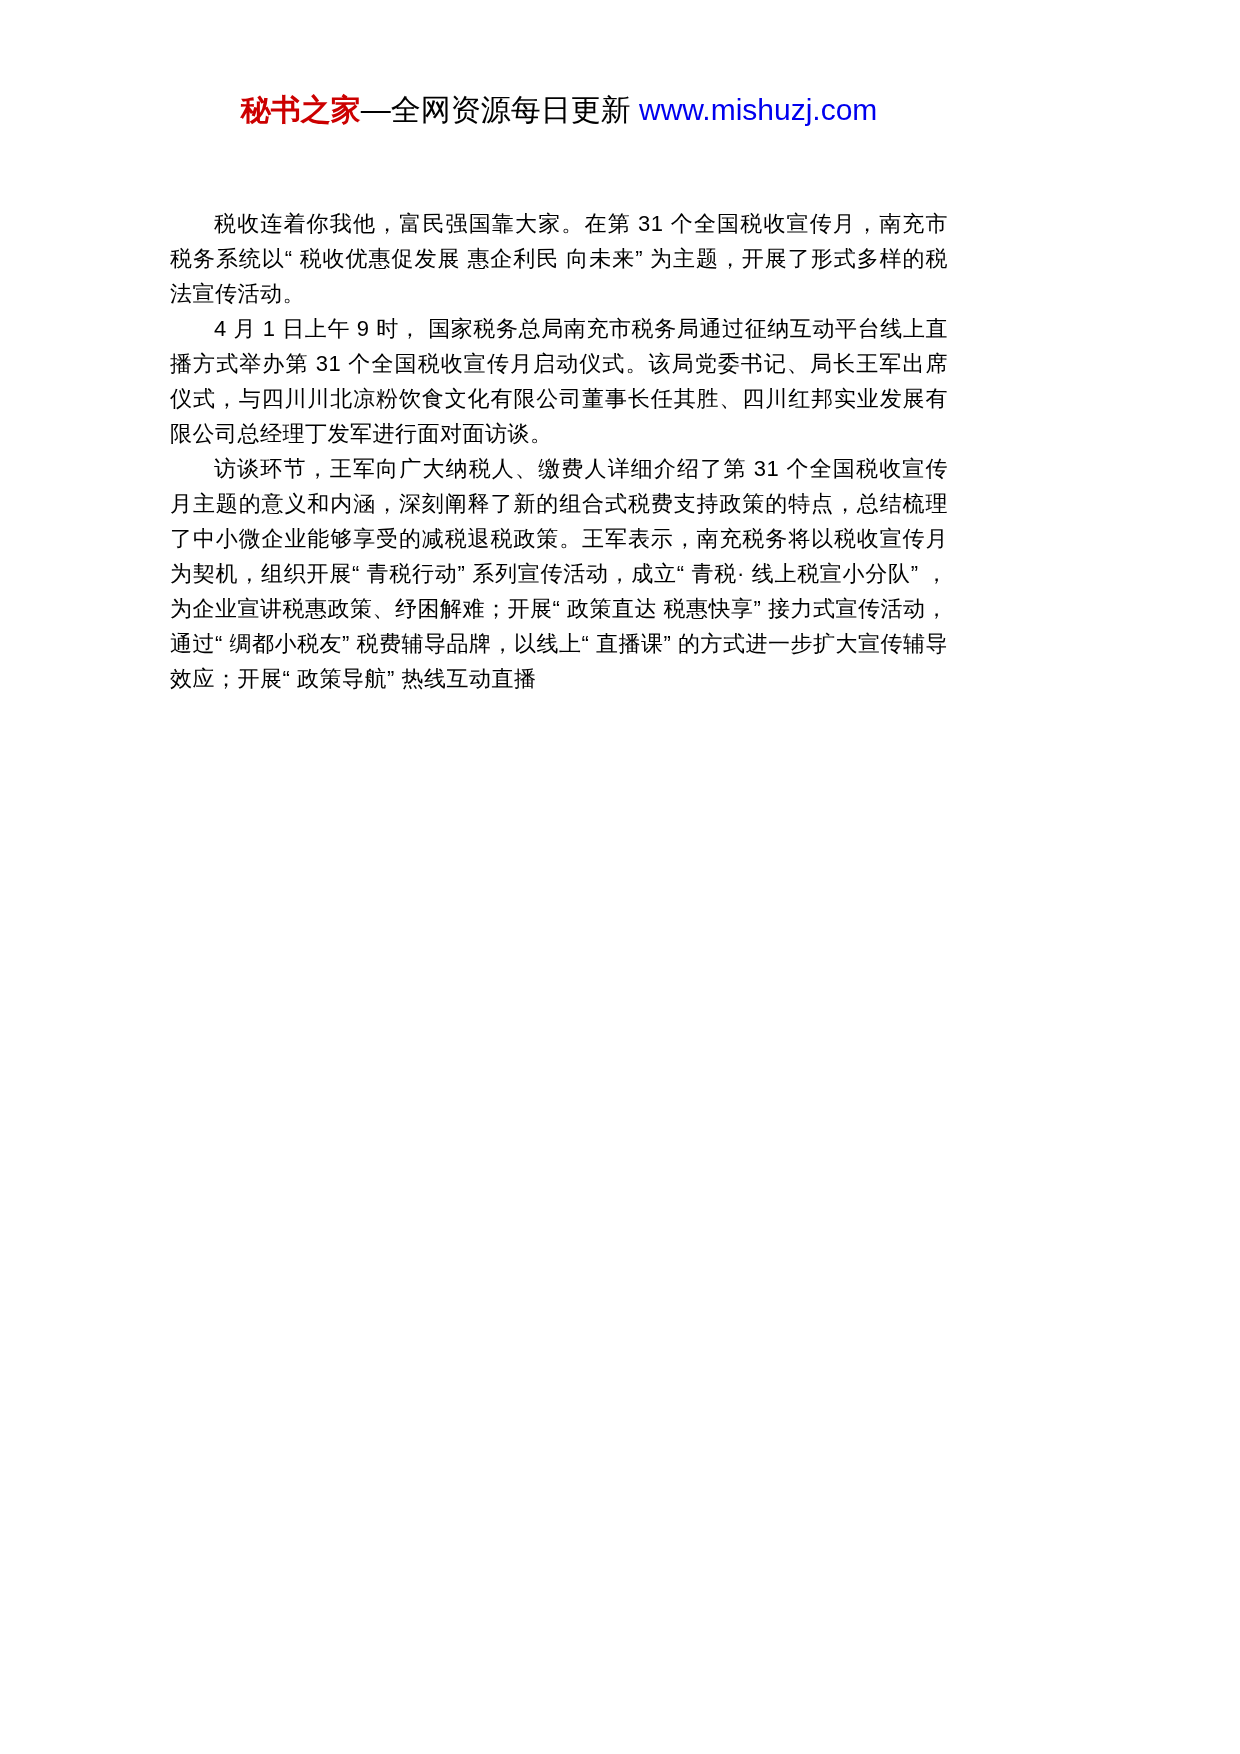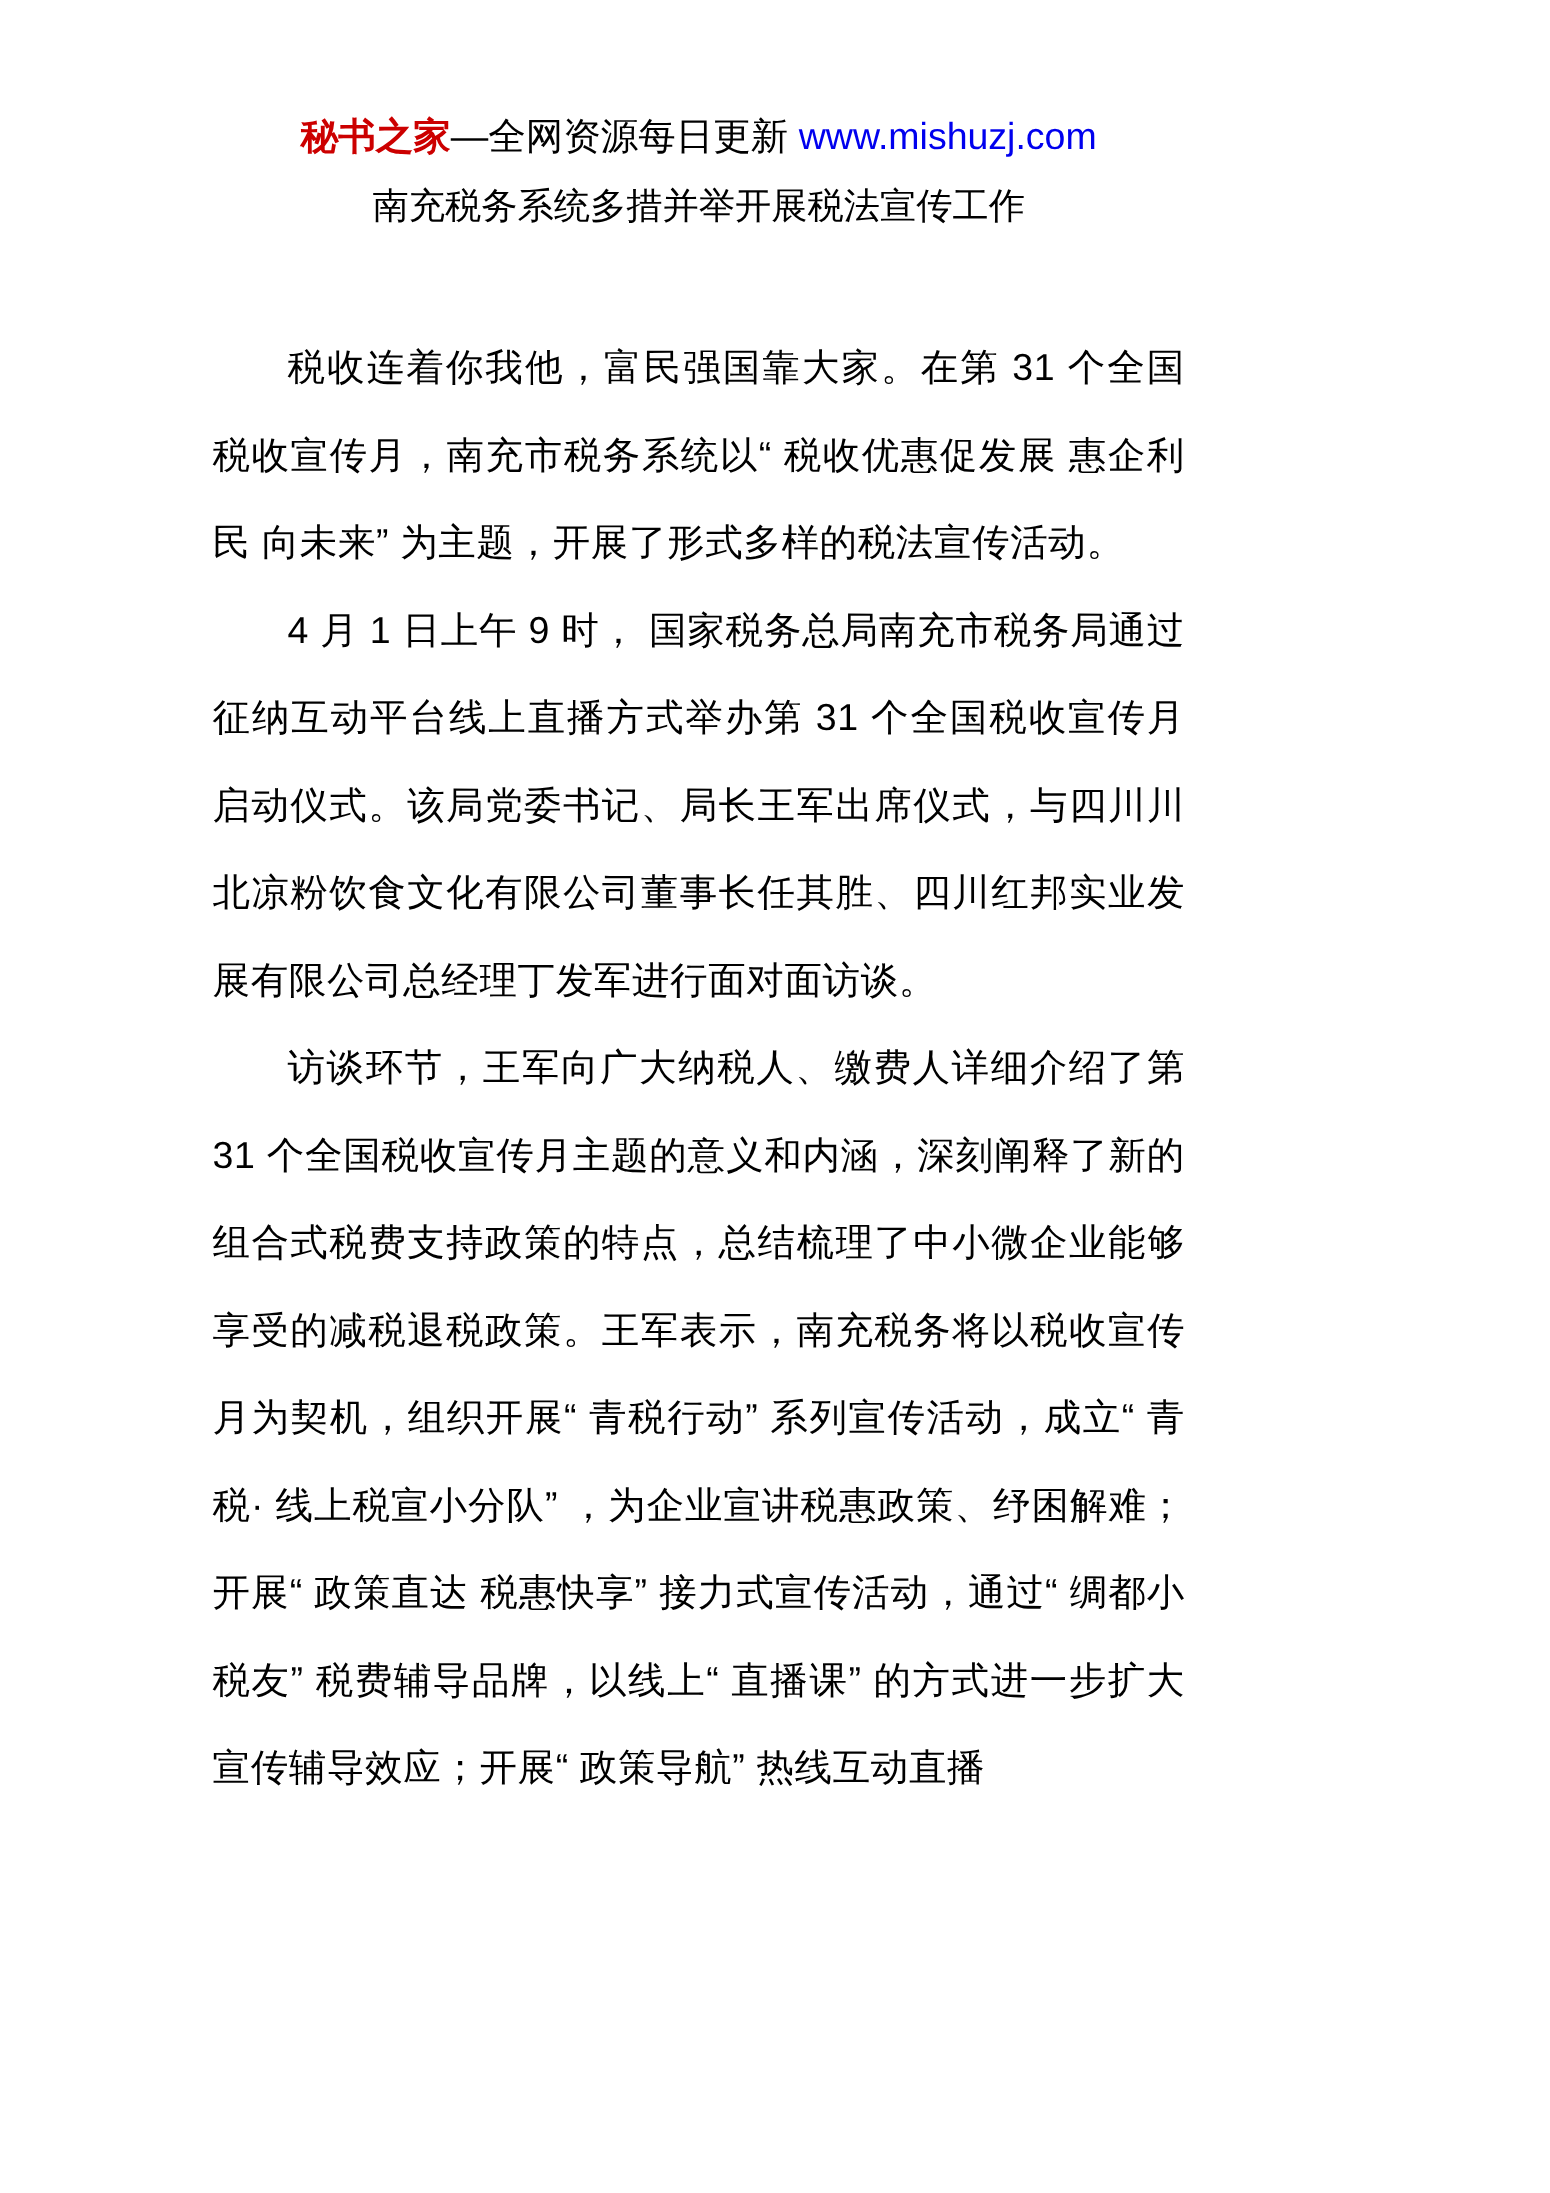--- a/index.html
+++ b/index.html
@@ -46,42 +46,41 @@
       margin-top: 12px;
     }
     .title {
       text-align: center;
       font-size: 43px;
       font-weight: bold;
       line-height: 58px;
       margin: 70px 0 0 0;
     }
     .body-text {
-      font-size: 30px;
-      line-height: 70px;
+      font-size: 22px;
+      line-height: 35px;
       text-align: justify;
       text-indent: 2em;
       margin: 0;
       letter-spacing: 0.5px;
     }
     .body-text.first {
       margin-top: 74px;
     }
   </style>
 </head>
 <body>
 
 <div class="page">
   <div class="content">
 
     <div class="header-line">
       <span class="brand">秘书之家</span><span class="tagline">—全网资源每日更新 </span><span class="url">www.mishuzj.com</span>
     </div>
 
-    <div class="subtitle">南充税务系统多措并举开展税法宣传工作</div>
 
 
     <p class="body-text first">税收连着你我他，富民强国靠大家。在第 31 个全国税收宣传月，南充市税务系统以“ 税收优惠促发展 惠企利民 向未来” 为主题，开展了形式多样的税法宣传活动。</p>
 
 
     <p class="body-text">4 月 1 日上午 9 时， 国家税务总局南充市税务局通过征纳互动平台线上直播方式举办第 31 个全国税收宣传月启动仪式。该局党委书记、局长王军出席仪式，与四川川北凉粉饮食文化有限公司董事长任其胜、四川红邦实业发展有限公司总经理丁发军进行面对面访谈。</p>
 
     <p class="body-text">访谈环节，王军向广大纳税人、缴费人详细介绍了第 31 个全国税收宣传月主题的意义和内涵，深刻阐释了新的组合式税费支持政策的特点，总结梳理了中小微企业能够享受的减税退税政策。王军表示，南充税务将以税收宣传月为契机，组织开展“ 青税行动” 系列宣传活动，成立“ 青税· 线上税宣小分队” ，为企业宣讲税惠政策、纾困解难；开展“ 政策直达 税惠快享” 接力式宣传活动，通过“ 绸都小税友” 税费辅导品牌，以线上“ 直播课” 的方式进一步扩大宣传辅导效应；开展“ 政策导航” 热线互动直播</p>
 
   </div>

